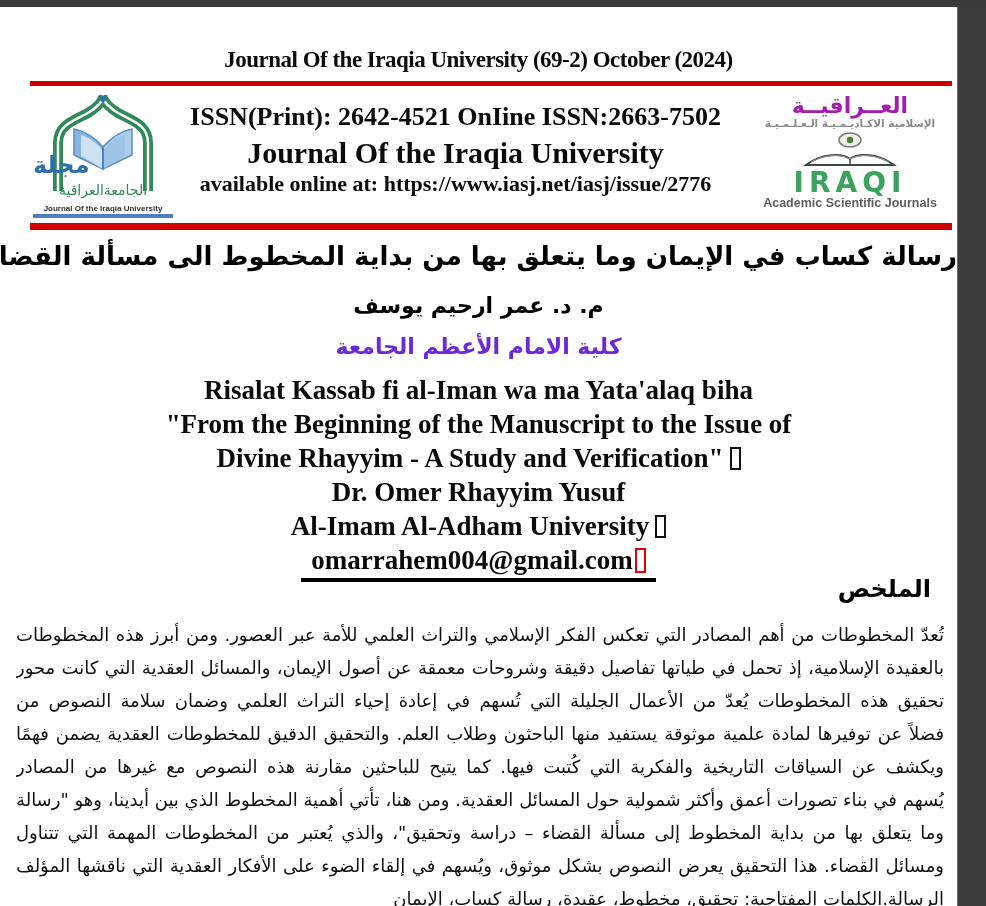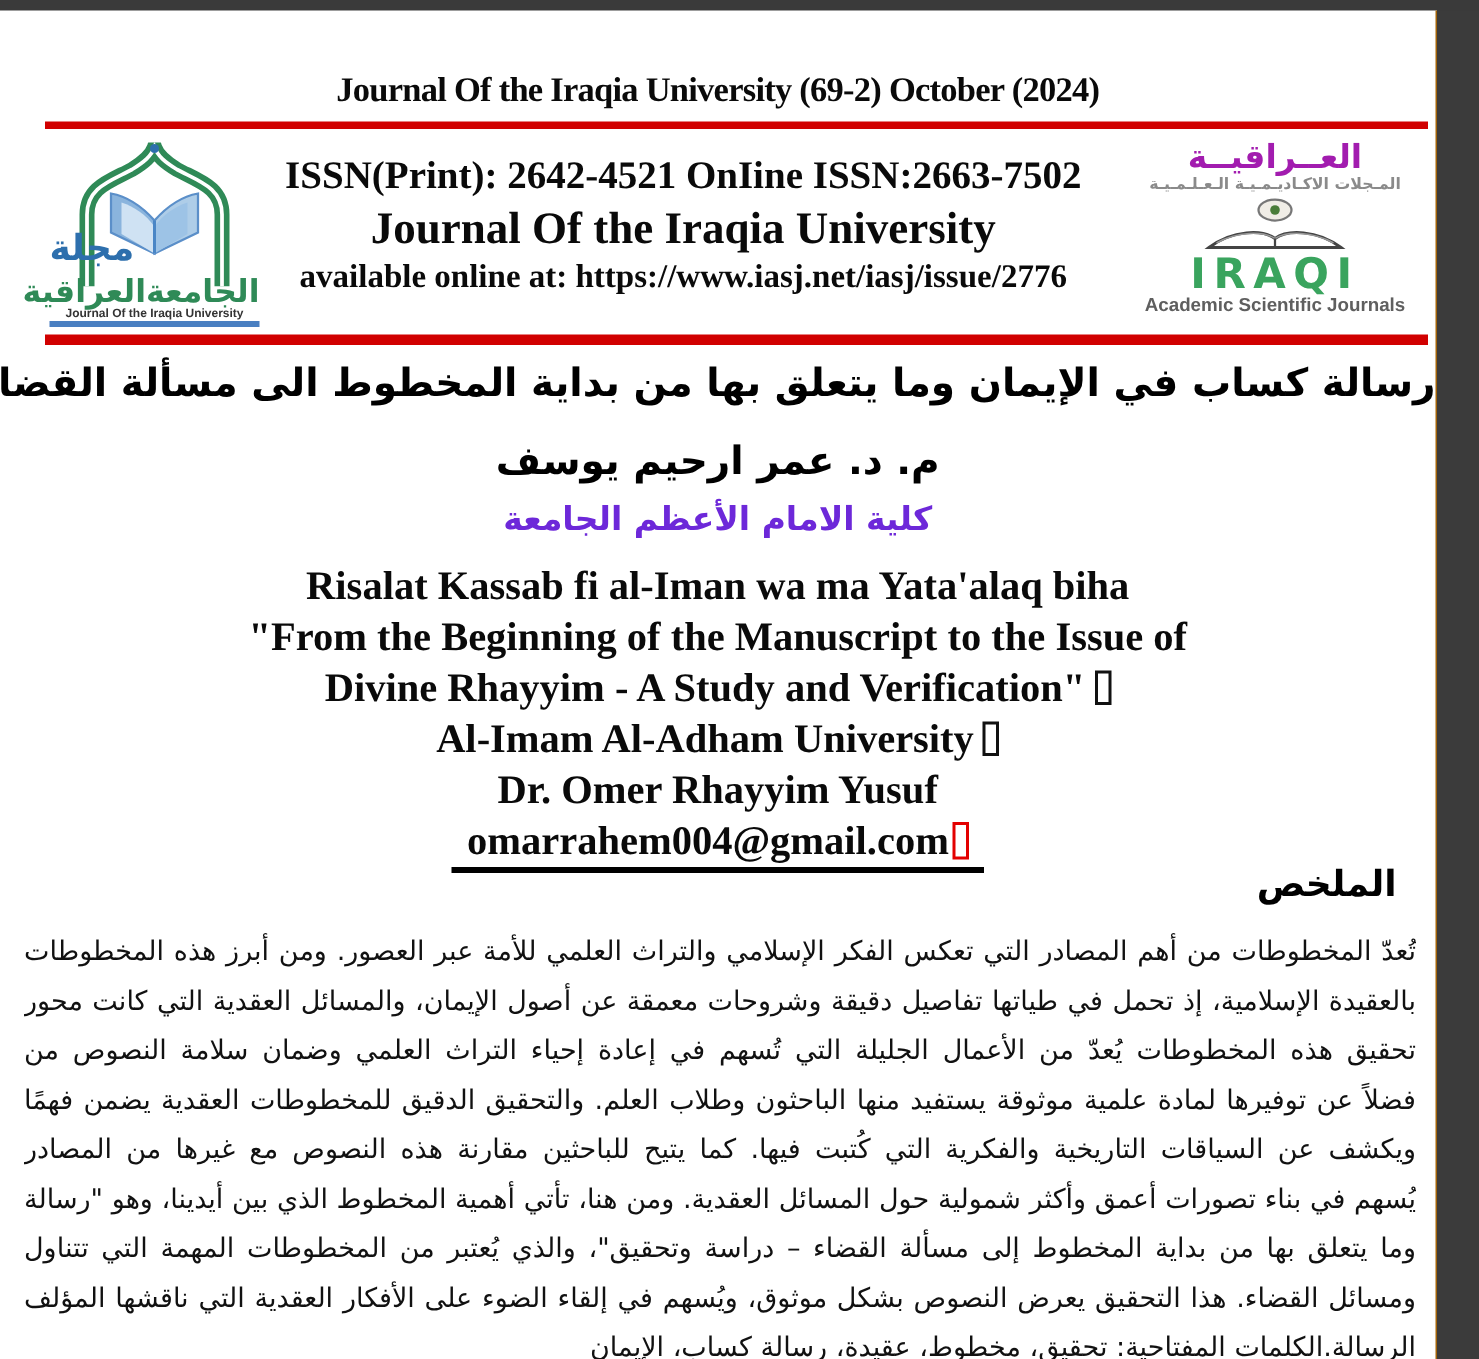--- a/index.html
+++ b/index.html
@@ -20,21 +20,21 @@
   .rule-red-1 { position:absolute; top:74px; left:30px; width:922px; height:5px; background:#d10000; }
   .rule-red-2 { position:absolute; top:216px; left:30px; width:922px; height:7px; background:#d10000; }
   .blue-underline { position:absolute; top:207px; left:33px; width:140px; height:4px; background:#4a7fc1; }
 
   
   .left-logo { position:absolute; left:33px; top:88px; width:140px; height:118px; }
   .left-logo .arch { position:absolute; left:0; top:0; }
   .ll-title { position:absolute; top:56px; left:0; width:100%; text-align:left;
     font-family:"DejaVu Sans", sans-serif; font-weight:bold; font-size:24px; color:#2d6fad; }
   .ll-sub { position:absolute; top:87px; left:0; width:100%; text-align:center;
-    font-family:"DejaVu Sans", sans-serif; font-weight:bold; font-size:21px; color:#2f8a57; white-space:nowrap; }
+    font-family:"DejaVu Sans", sans-serif; font-weight:normal; font-size:14px; color:#2f8a57; white-space:nowrap; }
   .ll-cap { position:absolute; top:109px; left:0; width:100%; text-align:center;
     font-family:"Liberation Sans", sans-serif; font-weight:bold; font-size:8px; color:#333; white-space:nowrap; }
 
   
   .masthead { position:absolute; left:168px; top:94px; width:575px; text-align:center; color:#0a0a0a; }
   .issn-line { font-weight:bold; font-size:26px; line-height:1.25; white-space:nowrap; }
   .journal-name { font-weight:bold; font-size:30px; line-height:1.25; }
   .available-line { font-weight:bold; font-size:22px; line-height:1.2; white-space:nowrap; }
 
   
@@ -43,21 +43,21 @@
   .rl-sub { font-family:"DejaVu Sans", sans-serif; font-weight:bold; font-size:10.5px; color:#8a8a8a; line-height:1.3; }
   .rl-brand { font-family:"DejaVu Sans", sans-serif; font-weight:bold; font-size:28px; color:#3aa45e;
     letter-spacing:5px; line-height:0.95; }
   .rl-cap { font-family:"Liberation Sans", sans-serif; font-weight:bold; font-size:12.5px; color:#5f5f5f; }
 
   
   .ar { font-family:"DejaVu Sans", sans-serif; direction:rtl; }
   .article-title-ar { position:absolute; top:234px; left:0; width:100%; text-align:center;
     font-weight:bold; font-size:26px; color:#000; white-space:nowrap; }
   .author-ar { position:absolute; top:286px; left:0; width:100%; text-align:center;
-    font-weight:bold; font-size:26px; color:#000; }
+    font-weight:bold; font-size:22px; color:#000; }
   .affil-ar { position:absolute; top:327px; left:0; width:100%; text-align:center;
     font-weight:bold; font-size:22px; color:#6d28d9; }
 
   
   .en-block { position:absolute; top:366px; left:0; width:100%; text-align:center; color:#0a0a0a; }
   .en-line { font-weight:bold; font-size:27px; height:34px; line-height:34px; white-space:nowrap; }
   .tofu { display:inline-block; width:11px; height:23px; border:2px solid #111;
     vertical-align:-3px; margin-left:6px; }
   .tofu-red { display:inline-block; width:11px; height:25px; border:2px solid #e30000;
     vertical-align:-4px; margin-left:2px; }
@@ -101,21 +101,21 @@
   </div>
 
   <div class="masthead">
     <div class="issn-line">ISSN(Print): 2642-4521 OnIine ISSN:2663-7502</div>
     <div class="journal-name">Journal Of the Iraqia University</div>
     <div class="available-line">available online at: https://www.iasj.net/iasj/issue/2776</div>
   </div>
 
   <div class="right-logo">
     <div class="rl-title">العــراقيــة</div>
-    <div class="rl-sub">المـجلات الاكـاديـمـيـة الـعـلـمـيـة</div>
+    <div class="rl-sub">الإسلامية الاكـاديـمـيـة الـعـلـمـيـة</div>
     <svg width="96" height="38" viewBox="0 0 96 38" style="display:block;margin:1px auto 0 auto;">
       <ellipse cx="48" cy="8" rx="11" ry="7" fill="#f0ede6" stroke="#777" stroke-width="1.5"></ellipse>
       <circle cx="48" cy="8" r="3.2" fill="#4a7d3a"></circle>
       <path d="M4,33 C20,21 40,21 48,27 C56,21 76,21 92,33 Z" fill="#ffffff" stroke="#444" stroke-width="2"></path>
       <path d="M9,30 C23,22 40,22 48,27" fill="none" stroke="#999" stroke-width="1"></path>
       <path d="M87,30 C73,22 56,22 48,27" fill="none" stroke="#999" stroke-width="1"></path>
       <path d="M48,27 L48,33" stroke="#444" stroke-width="1.5"></path>
     </svg>
     <div class="rl-brand">IRAQI</div>
     <div class="rl-cap">Academic Scientific Journals</div>
@@ -125,22 +125,22 @@
   <div class="rule-red-2"></div>
 
   <div class="article-title-ar ar">رسالة كساب في الإيمان وما يتعلق بها من بداية المخطوط الى مسألة القضاء - دراسة وتحقيق</div>
   <div class="author-ar ar">م. د. عمر ارحيم يوسف</div>
   <div class="affil-ar ar">كلية الامام الأعظم الجامعة</div>
 
   <div class="en-block">
     <div class="en-line">Risalat Kassab fi al-Iman wa ma Yata'alaq biha</div>
     <div class="en-line">"From the Beginning of the Manuscript to the Issue of</div>
     <div class="en-line"><span>Divine Rhayyim - A Study and Verification"</span><span class="tofu"></span></div>
+    <div class="en-line">Dr. Omer Rhayyim Yusuf</div>
     <div class="en-line"><span>Al-Imam Al-Adham University</span><span class="tofu"></span></div>
-    <div class="en-line">Dr. Omer Rhayyim Yusuf</div>
     <div class="en-line">
       <span class="email-wrap"><span class="email-text">omarrahem004@gmail.com</span><span class="tofu-red"></span></span>
     </div>
   </div>
 
   <div class="abstract-heading">الملخص</div>
   <div class="abstract" id="abstract-lines">
       <div class="abs-line">تُعدّ المخطوطات من أهم المصادر التي تعكس الفكر الإسلامي والتراث العلمي للأمة عبر العصور. ومن أبرز هذه المخطوطات تلك المتعلقة</div>
       <div class="abs-line">بالعقيدة الإسلامية، إذ تحمل في طياتها تفاصيل دقيقة وشروحات معمقة عن أصول الإيمان، والمسائل العقدية التي كانت محور اهتمام العلماء.</div>
       <div class="abs-line">تحقيق هذه المخطوطات يُعدّ من الأعمال الجليلة التي تُسهم في إعادة إحياء التراث العلمي وضمان سلامة النصوص من التحريف أو الضياع،</div>

